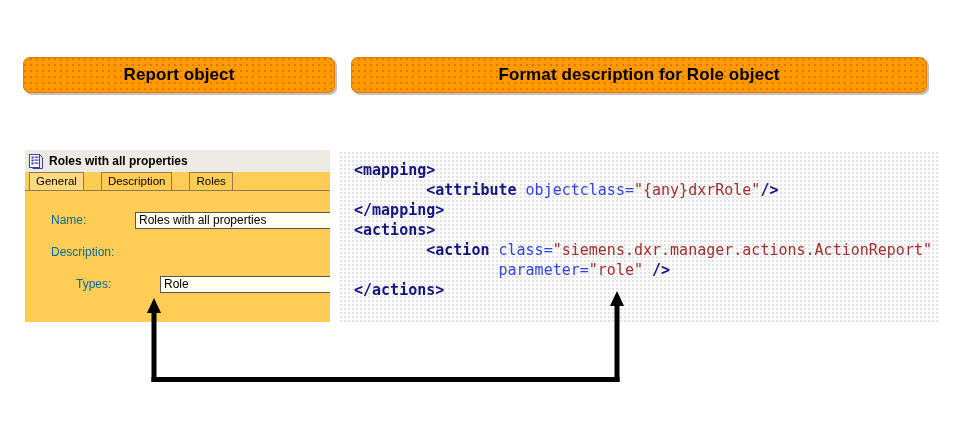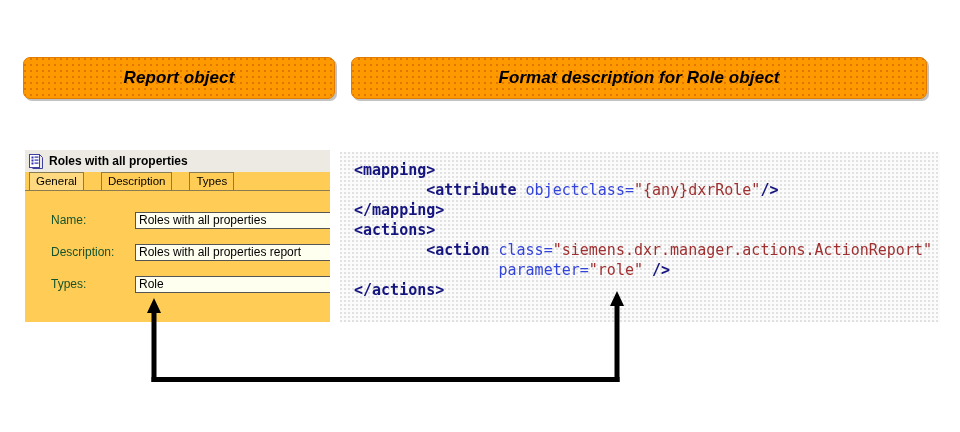--- a/index.html
+++ b/index.html
@@ -13,33 +13,32 @@
     height: 432px;
     position: relative;
     overflow: hidden;
     font-family: "Liberation Sans", sans-serif;
     -webkit-font-smoothing: none;
   }
 
   
   .banner {
     position: absolute;
-    height: 42px;
+    height: 36px;
     border-radius: 7px;
     background-color: #FF9900;
     background-image:
       radial-gradient(circle at 1px 1px, rgba(200,90,0,0.55) 1px, transparent 1.4px);
     background-size: 6px 6px;
     border: 1px solid #E07D00;
     box-shadow: 2px 2px 0 rgba(120,120,120,0.45);
     display: flex;
     align-items: center;
     justify-content: center;
     box-sizing: border-box;
-    font-style: italic;
   }
   .banner-text {
     font-size: 17px;
     font-weight: bold;
     color: #000000;
     letter-spacing: 0.1px;
     white-space: nowrap;
   }
   #banner-report  { left: 23px;  top: 57px; width: 312px; }
   #banner-objdesc { left: 351px; top: 57px; width: 576px; }
@@ -116,42 +115,42 @@
     left: 0;
     right: 0;
     height: 18px;
     display: flex;
     align-items: center;
   }
   .form-label {
     position: absolute;
     left: 26px;
     font-size: 12px;
-    color: #14532d;
+    color: #0369a1;
     white-space: nowrap;
   }
   .form-input {
     position: absolute;
     left: 110px;
     right: -20px;
     height: 17px;
     background: #FFFFF0;
     border: 1px solid #555555;
     border-right: none;
     font-size: 12px;
     color: #000000;
     line-height: 15px;
     padding-left: 3px;
     box-sizing: border-box;
     white-space: nowrap;
     overflow: hidden;
   }
   #row-name  { top: 20px; }
   #row-desc  { top: 52px; }
-  #row-types { top: 84px; }
+  #row-types { top: 84px; margin-left: 25px; }
 
   
   #code-block {
     position: absolute;
     left: 340px;
     top: 152px;
     width: 600px;
     height: 170px;
     background: #FBFBFB;
     background-image:
@@ -203,33 +202,32 @@
       <rect x="2.5" y="8.5" width="2" height="2" fill="#3333AA"></rect>
       <rect x="5.5" y="8.5" width="4" height="1.2" fill="#3333AA"></rect>
       <path d="M10.5 0.5 L13.5 3.5 L13.5 14.5 L3.5 14.5" fill="none" stroke="#4040A0"></path>
     </svg>
     <span class="panel-title-text">Roles with all properties</span>
   </div>
 
   <div class="tabstrip">
     <div class="tab active">General</div>
     <div class="tab">Description</div>
-    <div class="tab">Types</div>
+    <div class="tab">Roles</div>
   </div>
 
   <div class="tab-body">
 
     <div class="form-row" id="row-name">
       <span class="form-label">Name:</span>
       <div class="form-input">Roles with all properties</div>
     </div>
 
     <div class="form-row" id="row-desc">
       <span class="form-label">Description:</span>
-      <div class="form-input">Roles with all properties report</div>
     </div>
 
     <div class="form-row" id="row-types">
       <span class="form-label">Types:</span>
       <div class="form-input">Role</div>
     </div>
 
   </div>
 </div>
 

